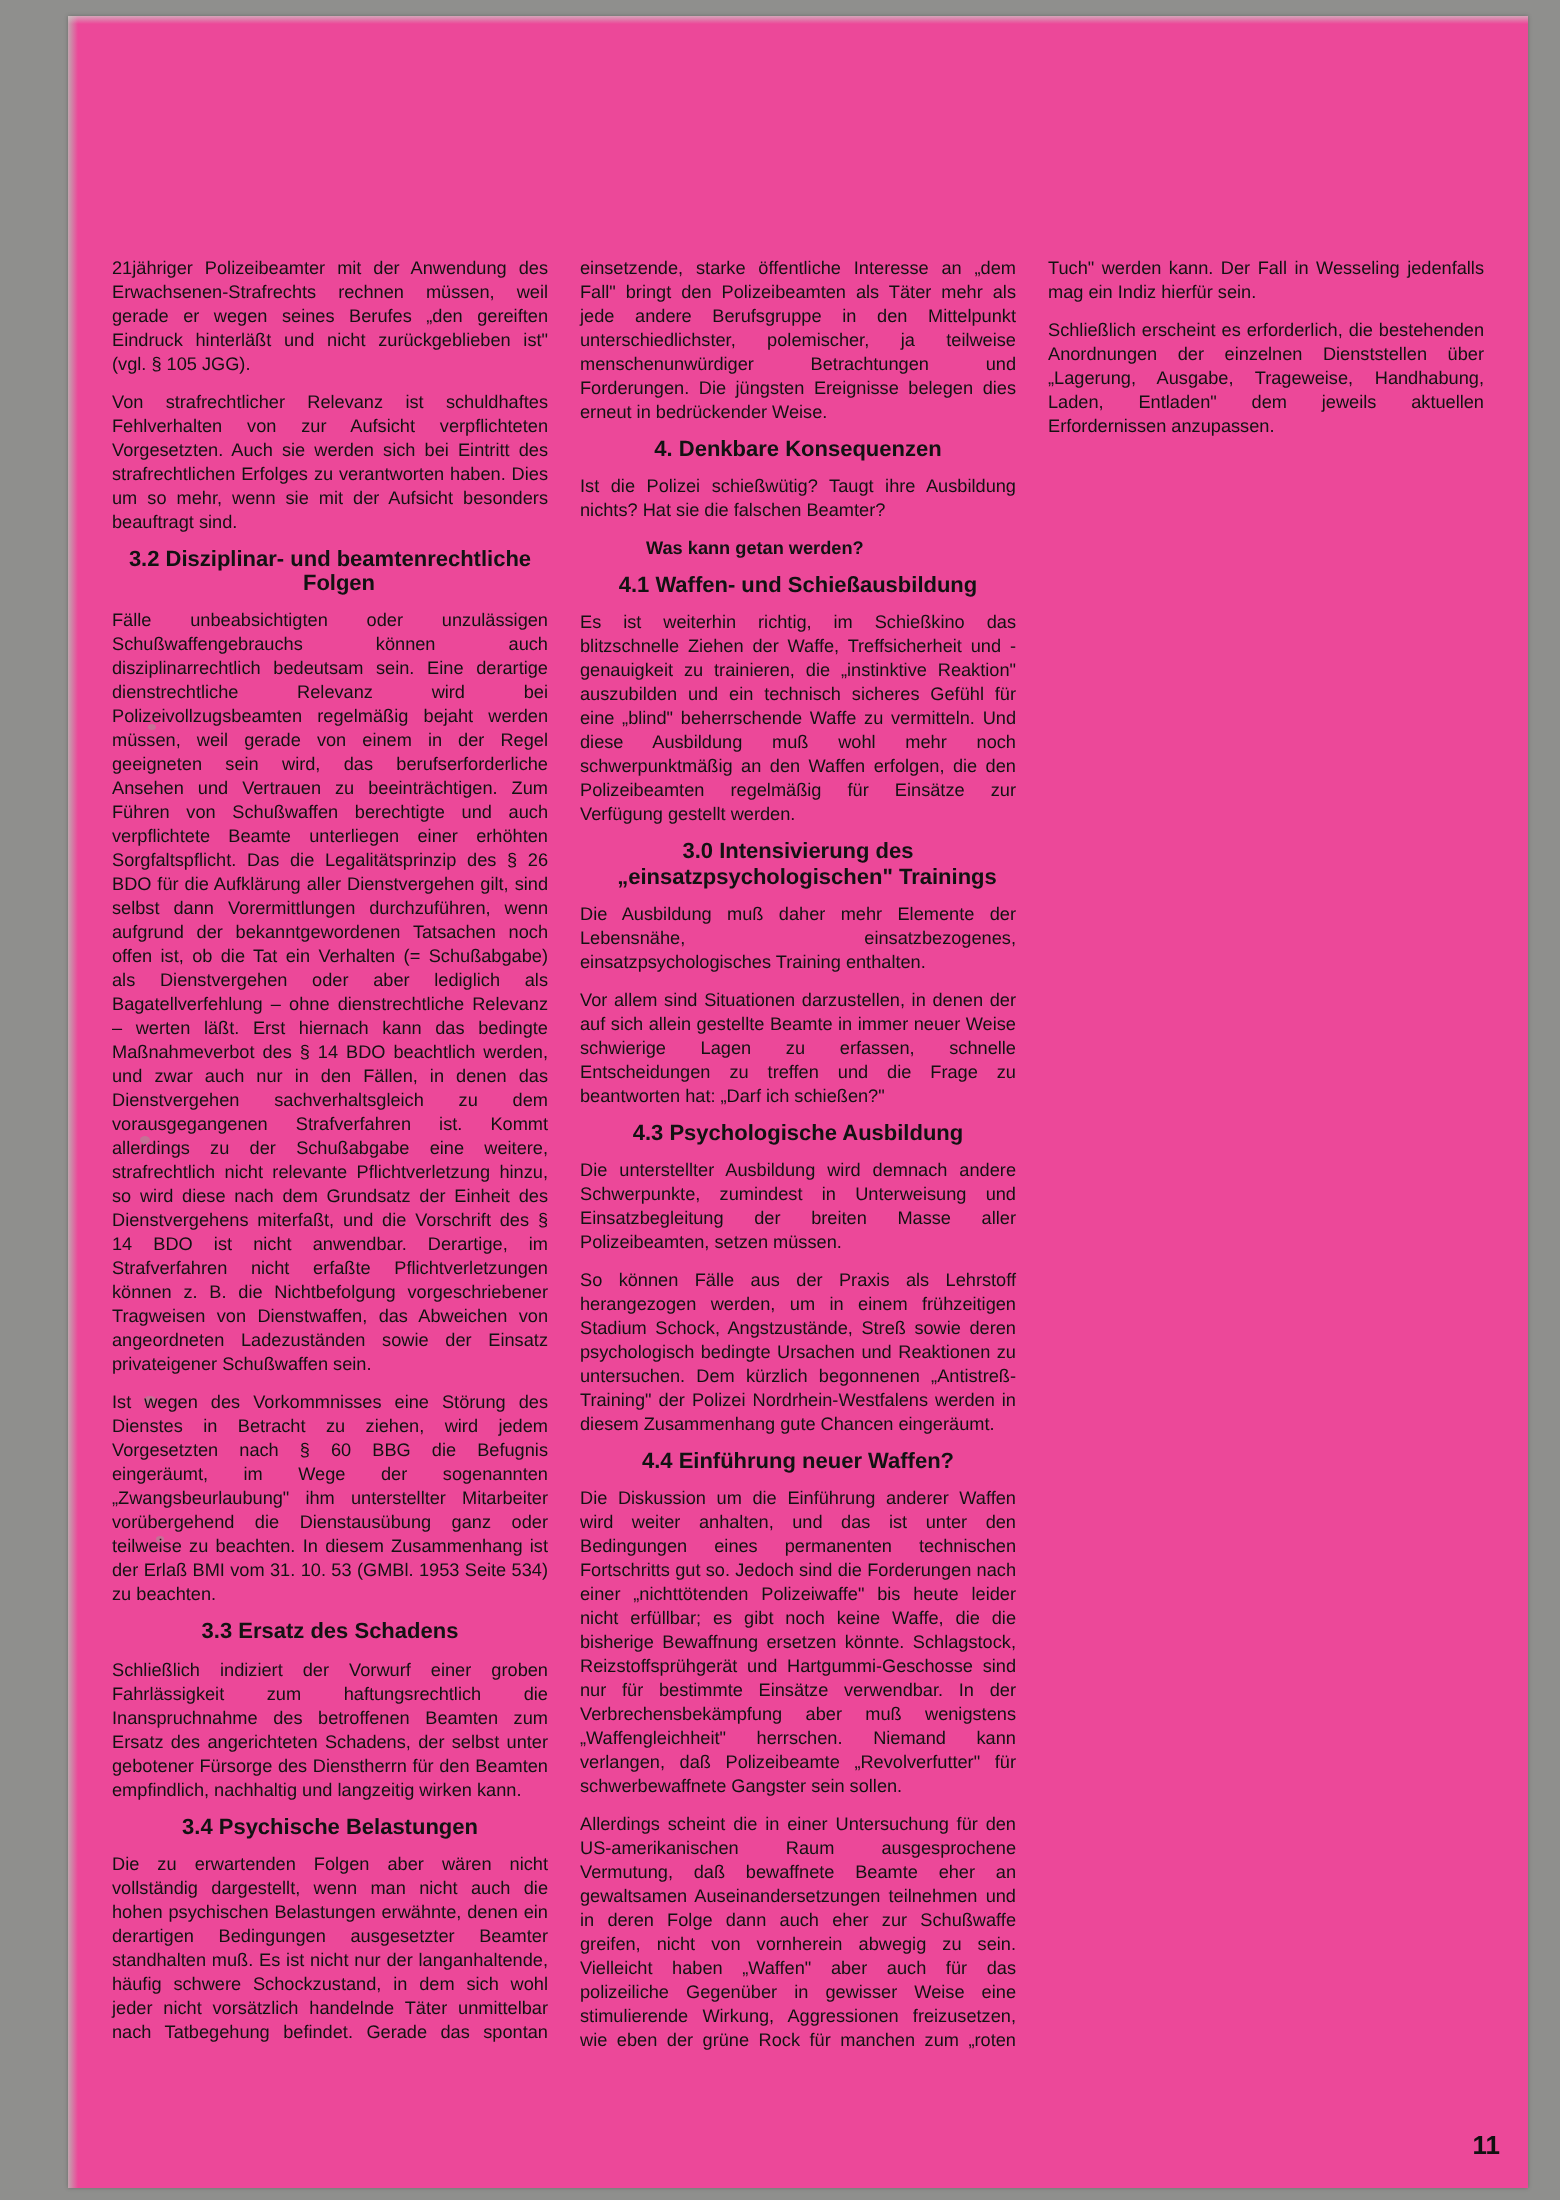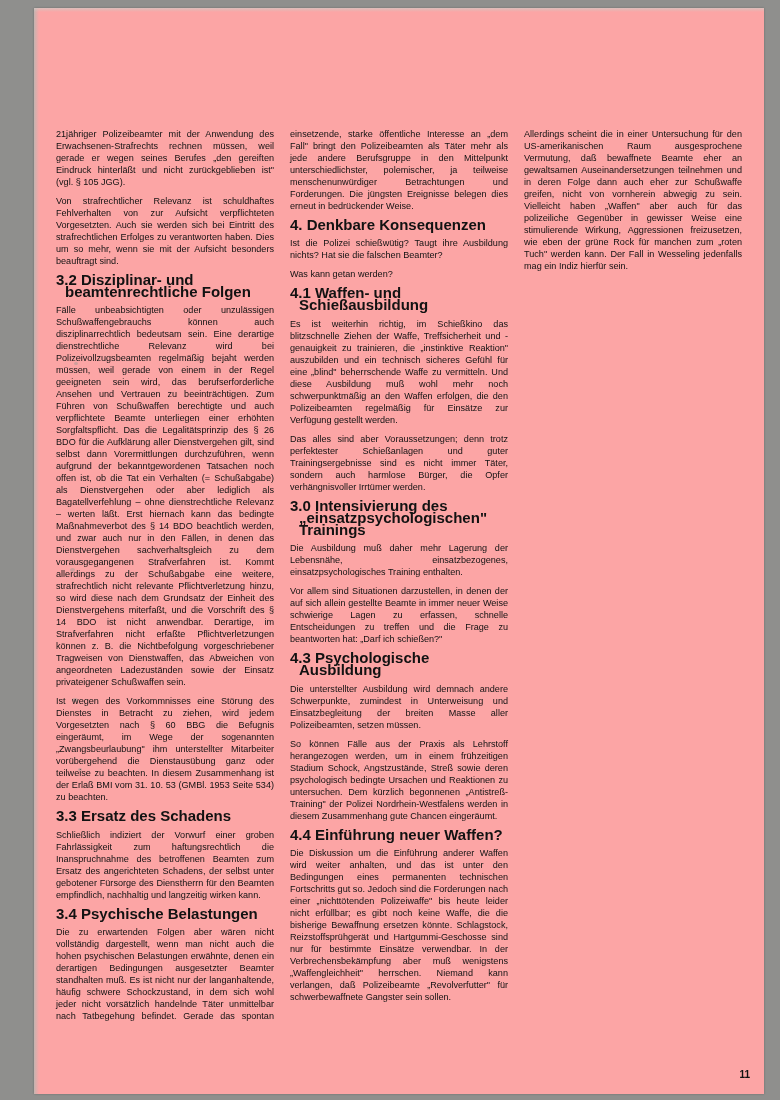--- a/index.html
+++ b/index.html
@@ -12,21 +12,21 @@
     height: 1100px;
     overflow: hidden;
     font-family: "Liberation Sans", sans-serif;
   }
   .page {
     position: absolute;
     left: 34px;
     top: 8px;
     width: 730px;
     height: 1086px;
-    background: #fca5a5;
+    background: #ec4899;
     box-shadow: 0 0 2px rgba(0,0,0,0.25);
   }
   .page-inner {
     position: absolute;
     left: 22px;
     top: 120px;
     width: 686px;
   }
   .cols {
     column-count: 3;
@@ -36,37 +36,37 @@
     font-size: 9.1px;
     line-height: 12.0px;
     text-align: justify;
     color: #121212;
     hyphens: auto;
   }
   p {
     margin: 0 0 7px 0;
   }
   h2 {
-    font-size: 15px;
+    font-size: 11px;
     line-height: 12.2px;
     font-weight: bold;
     margin: 4px 0 6px 0;
-    text-align: left;
+    text-align: center;
     break-after: avoid;
   }
-  .b { font-weight: normal; }
+  .b { font-weight: bold; margin-left: 33px; }
   .indent-hang {
     padding-left: 9px;
     text-indent: -9px;
   }
   .page-number {
     position: absolute;
     right: 14px;
     bottom: 14px;
-    font-size: 10px;
+    font-size: 13px;
     font-weight: bold;
     color: #111;
   }
   
   .edge-left {
     position: absolute;
     left: 0; top: 0;
     width: 5px; height: 100%;
     background: linear-gradient(to right, #b9b7b2, rgba(242,240,236,0));
     opacity: .85;
@@ -106,27 +106,27 @@
         <p>Ist wegen des Vorkommnisses eine Störung des Dienstes in Betracht zu ziehen, wird jedem Vorgesetzten nach § 60 BBG die Befugnis eingeräumt, im Wege der sogenannten „Zwangsbeurlaubung" ihm unterstellter Mitarbeiter vorübergehend die Dienstausübung ganz oder teilweise zu beachten. In diesem Zusammenhang ist der Erlaß BMI vom 31. 10. 53 (GMBl. 1953 Seite 534) zu beachten.</p>
         <h2 class="indent-hang">3.3  Ersatz des Schadens</h2>
         <p>Schließlich indiziert der Vorwurf einer groben Fahrlässigkeit zum haftungsrechtlich die Inanspruchnahme des betroffenen Beamten zum Ersatz des angerichteten Schadens, der selbst unter gebotener Fürsorge des Dienstherrn für den Beamten empfindlich, nachhaltig und langzeitig wirken kann.</p>
         <h2 class="indent-hang">3.4  Psychische Belastungen</h2>
         <p>Die zu erwartenden Folgen aber wären nicht vollständig dargestellt, wenn man nicht auch die hohen psychischen Belastungen erwähnte, denen ein derartigen Bedingungen ausgesetzter Beamter standhalten muß. Es ist nicht nur der langanhaltende, häufig schwere Schockzustand, in dem sich wohl jeder nicht vorsätzlich handelnde Täter unmittelbar nach Tatbegehung befindet. Gerade das spontan einsetzende, starke öffentliche Interesse an „dem Fall" bringt den Polizeibeamten als Täter mehr als jede andere Berufsgruppe in den Mittelpunkt unterschiedlichster, polemischer, ja teilweise menschenunwürdiger Betrachtungen und Forderungen. Die jüngsten Ereignisse belegen dies erneut in bedrückender Weise.</p>
         <h2 class="indent-hang">4.  Denkbare Konsequenzen</h2>
         <p>Ist die Polizei schießwütig? Taugt ihre Ausbildung nichts? Hat sie die falschen Beamter?</p>
         <p class="b">Was kann getan werden?</p>
         <h2 class="indent-hang">4.1  Waffen- und Schießausbildung</h2>
         <p>Es ist weiterhin richtig, im Schießkino das blitzschnelle Ziehen der Waffe, Treffsicherheit und -genauigkeit zu trainieren, die „instinktive Reaktion" auszubilden und ein technisch sicheres Gefühl für eine „blind" beherrschende Waffe zu vermitteln. Und diese Ausbildung muß wohl mehr noch schwerpunktmäßig an den Waffen erfolgen, die den Polizeibeamten regelmäßig für Einsätze zur Verfügung gestellt werden.</p>
-        <p>Das alles sind aber Voraussetzungen; denn trotz perfektester Schießanlagen und guter Trainingsergebnisse sind es nicht immer Täter, sondern auch harmlose Bürger, die Opfer verhängnisvoller Irrtümer werden.</p>
         <h2 class="indent-hang">3.0  Intensivierung des „einsatzpsychologischen" Trainings</h2>
-        <p>Die Ausbildung muß daher mehr Lagerung der Lebensnähe, einsatzbezogenes, einsatzpsychologisches Training enthalten.</p>
+        <p>Die Ausbildung muß daher mehr Elemente der Lebensnähe, einsatzbezogenes, einsatzpsychologisches Training enthalten.</p>
         <p>Vor allem sind Situationen darzustellen, in denen der auf sich allein gestellte Beamte in immer neuer Weise schwierige Lagen zu erfassen, schnelle Entscheidungen zu treffen und die Frage zu beantworten hat: „Darf ich schießen?"</p>
         <h2 class="indent-hang">4.3  Psychologische Ausbildung</h2>
         <p>Die unterstellter Ausbildung wird demnach andere Schwerpunkte, zumindest in Unterweisung und Einsatzbegleitung der breiten Masse aller Polizeibeamten, setzen müssen.</p>
         <p>So können Fälle aus der Praxis als Lehrstoff herangezogen werden, um in einem frühzeitigen Stadium Schock, Angstzustände, Streß sowie deren psychologisch bedingte Ursachen und Reaktionen zu untersuchen. Dem kürzlich begonnenen „Antistreß-Training" der Polizei Nordrhein-Westfalens werden in diesem Zusammenhang gute Chancen eingeräumt.</p>
         <h2 class="indent-hang">4.4  Einführung neuer Waffen?</h2>
         <p>Die Diskussion um die Einführung anderer Waffen wird weiter anhalten, und das ist unter den Bedingungen eines permanenten technischen Fortschritts gut so. Jedoch sind die Forderungen nach einer „nichttötenden Polizeiwaffe" bis heute leider nicht erfüllbar; es gibt noch keine Waffe, die die bisherige Bewaffnung ersetzen könnte. Schlagstock, Reizstoffsprühgerät und Hartgummi-Geschosse sind nur für bestimmte Einsätze verwendbar. In der Verbrechensbekämpfung aber muß wenigstens „Waffengleichheit" herrschen. Niemand kann verlangen, daß Polizeibeamte „Revolverfutter" für schwerbewaffnete Gangster sein sollen.</p>
         <p>Allerdings scheint die in einer Untersuchung für den US-amerikanischen Raum ausgesprochene Vermutung, daß bewaffnete Beamte eher an gewaltsamen Auseinandersetzungen teilnehmen und in deren Folge dann auch eher zur Schußwaffe greifen, nicht von vornherein abwegig zu sein. Vielleicht haben „Waffen" aber auch für das polizeiliche Gegenüber in gewisser Weise eine stimulierende Wirkung, Aggressionen freizusetzen, wie eben der grüne Rock für manchen zum „roten Tuch" werden kann. Der Fall in Wesseling jedenfalls mag ein Indiz hierfür sein.</p>
+        <p>Schließlich erscheint es erforderlich, die bestehenden Anordnungen der einzelnen Dienststellen über „Lagerung, Ausgabe, Trageweise, Handhabung, Laden, Entladen" dem jeweils aktuellen Erfordernissen anzupassen.</p>
       </div>
   </div>
 
   <div class="page-number">11</div>
 </div>
 
 </body></html>

